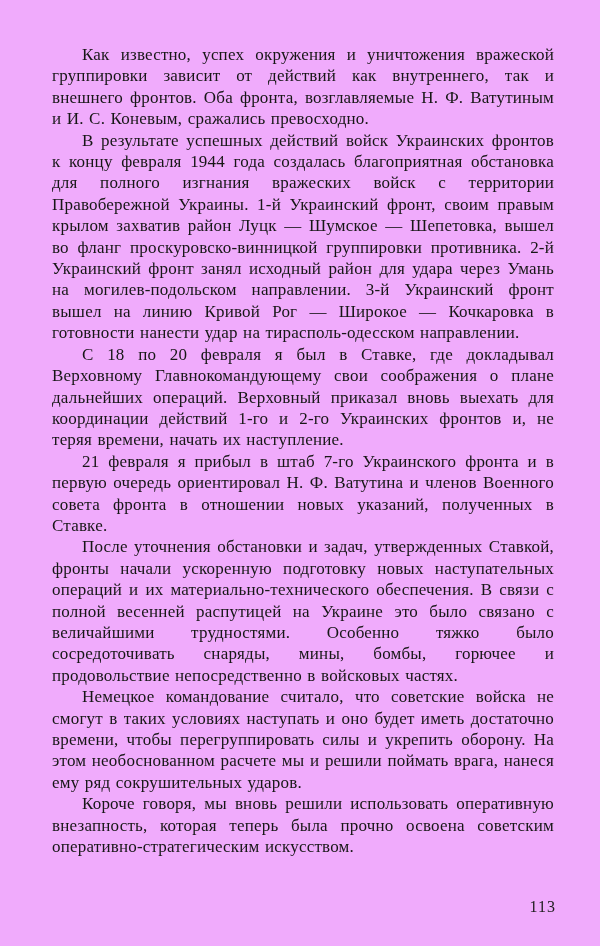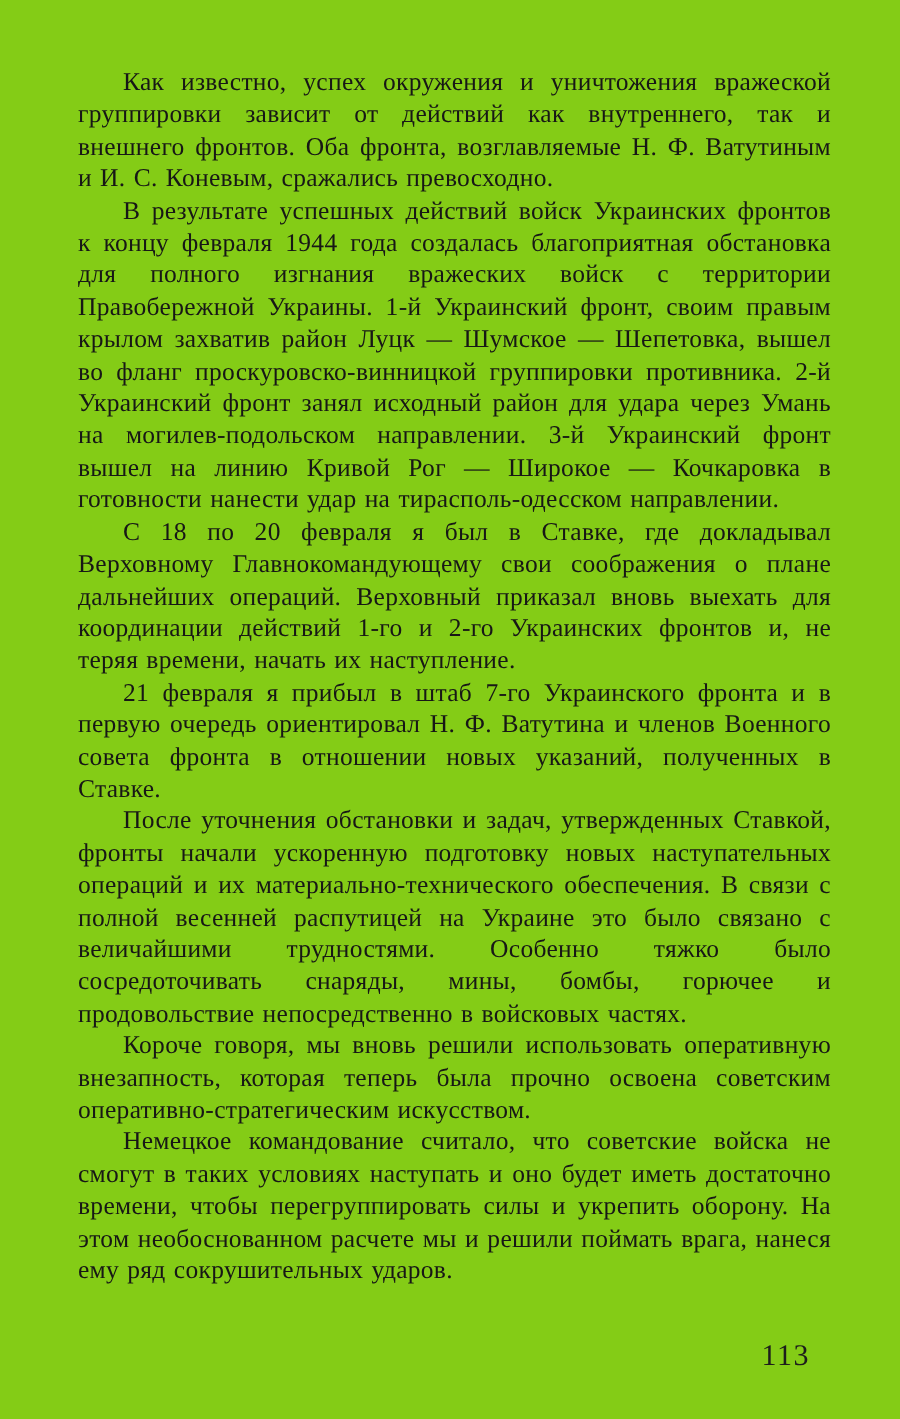--- a/index.html
+++ b/index.html
@@ -5,53 +5,53 @@
   html, body {
     margin: 0;
     padding: 0;
     background: #b9b7b0;
   }
   .page {
     position: relative;
     width: 600px;
     height: 946px;
     margin: 0 auto;
-    background: #84cc16;
+    background: #f0abfc;
     box-sizing: border-box;
     padding: 44px 46px 0 52px;
     color: #171716;
     font-family: "Liberation Serif", "DejaVu Serif", serif;
     overflow: hidden;
   }
   .text-block p {
     margin: 0;
     padding: 0;
     text-indent: 30px;
     text-align: justify;
     font-size: 17px;
     line-height: 21.4px;
     letter-spacing: 0.2px;
     word-spacing: 1px;
   }
   .page-number {
     position: absolute;
-    right: 60px;
+    right: 44px;
     bottom: 30px;
-    font-size: 20px;
+    font-size: 16px;
     letter-spacing: 1px;
     color: #1d1d1c;
   }
 </style>
 </head>
 <body>
 
 <div class="page">
   <div class="text-block">
     <p>Как известно, успех окружения и уничтожения вражеской группировки зависит от действий как внутреннего, так и внешнего фронтов. Оба фронта, возглавляемые Н. Ф. Ватутиным и И. С. Коневым, сражались превосходно.</p>
     <p>В результате успешных действий войск Украинских фронтов к концу февраля 1944 года создалась благоприятная обстановка для полного изгнания вражеских войск с территории Правобережной Украины. 1-й Украинский фронт, своим правым крылом захватив район Луцк — Шумское — Шепетовка, вышел во фланг проскуровско-винницкой группировки противника. 2-й Украинский фронт занял исходный район для удара через Умань на могилев-подольском направлении. 3-й Украинский фронт вышел на линию Кривой Рог — Широкое — Кочкаровка в готовности нанести удар на тирасполь-одесском направлении.</p>
     <p>С 18 по 20 февраля я был в Ставке, где докладывал Верховному Главнокомандующему свои соображения о плане дальнейших операций. Верховный приказал вновь выехать для координации действий 1-го и 2-го Украинских фронтов и, не теряя времени, начать их наступление.</p>
     <p>21 февраля я прибыл в штаб 7-го Украинского фронта и в первую очередь ориентировал Н. Ф. Ватутина и членов Военного совета фронта в отношении новых указаний, полученных в Ставке.</p>
     <p>После уточнения обстановки и задач, утвержденных Ставкой, фронты начали ускоренную подготовку новых наступательных операций и их материально-технического обеспечения. В связи с полной весенней распутицей на Украине это было связано с величайшими трудностями. Особенно тяжко было сосредоточивать снаряды, мины, бомбы, горючее и продовольствие непосредственно в войсковых частях.</p>
+    <p>Немецкое командование считало, что советские войска не смогут в таких условиях наступать и оно будет иметь достаточно времени, чтобы перегруппировать силы и укрепить оборону. На этом необоснованном расчете мы и решили поймать врага, нанеся ему ряд сокрушительных ударов.</p>
     <p>Короче говоря, мы вновь решили использовать оперативную внезапность, которая теперь была прочно освоена советским оперативно-стратегическим искусством.</p>
-    <p>Немецкое командование считало, что советские войска не смогут в таких условиях наступать и оно будет иметь достаточно времени, чтобы перегруппировать силы и укрепить оборону. На этом необоснованном расчете мы и решили поймать врага, нанеся ему ряд сокрушительных ударов.</p>
   </div>
   <div class="page-number">113</div>
 </div>
 
 </body></html>

